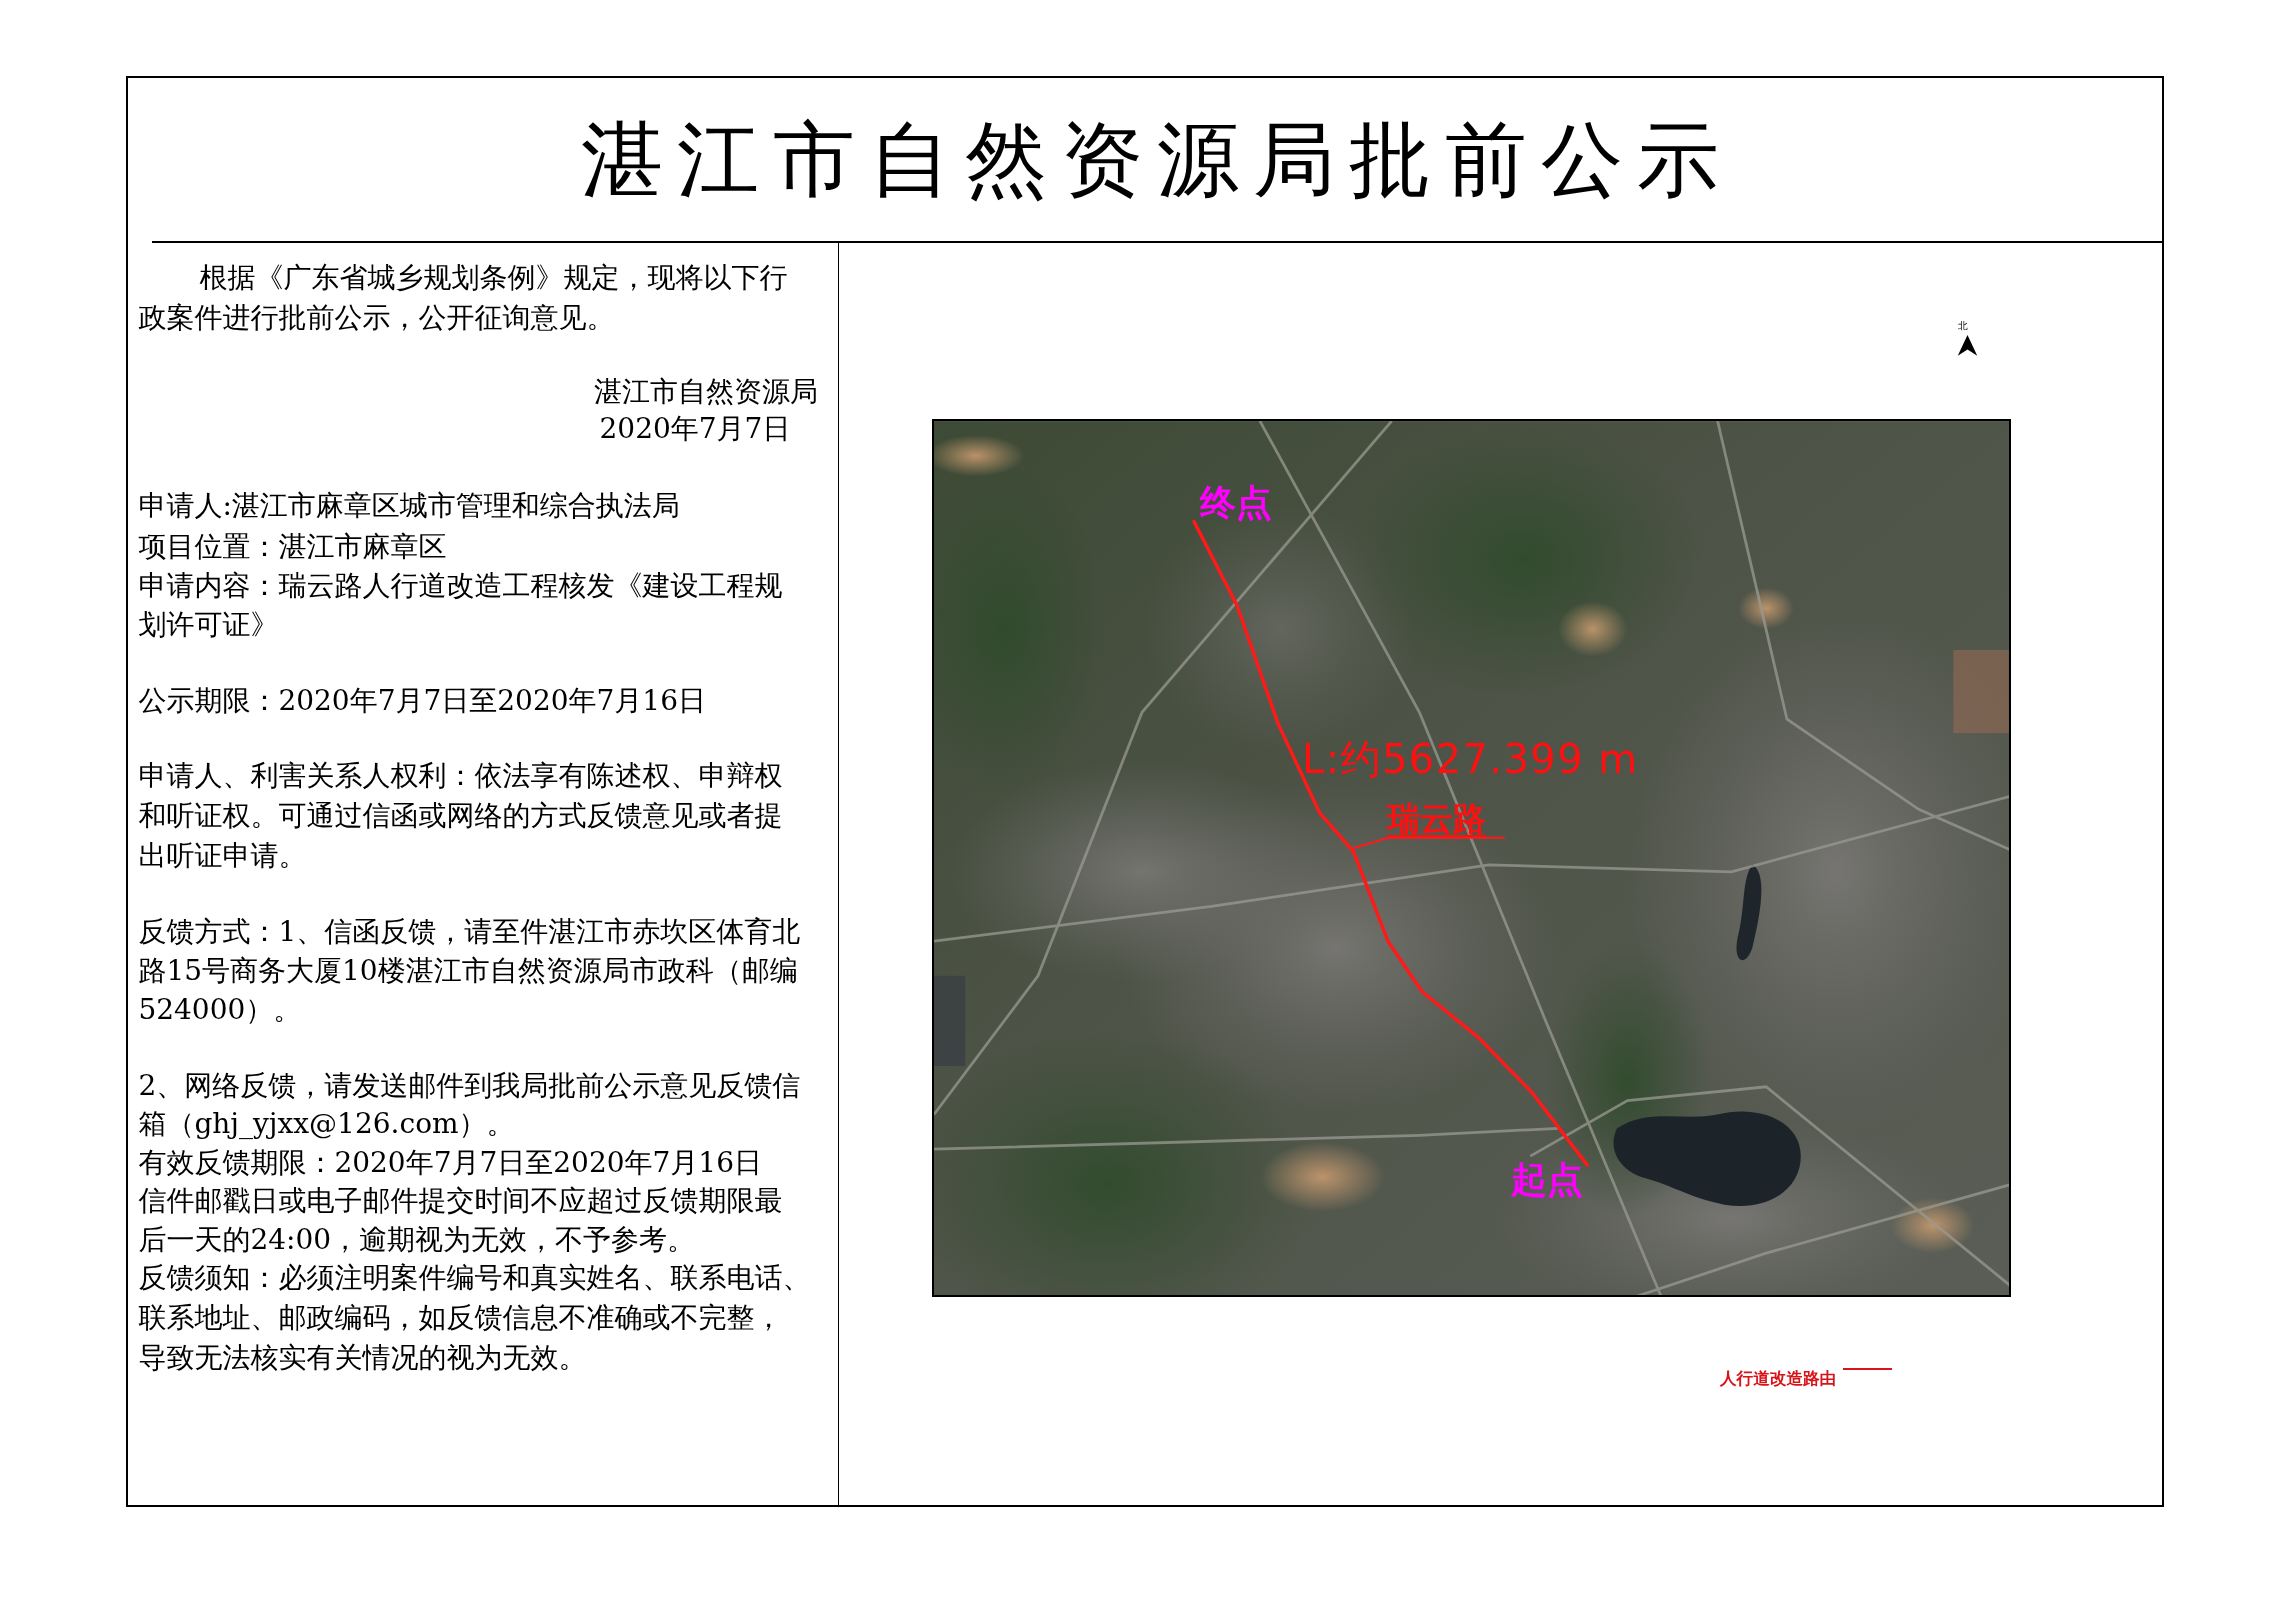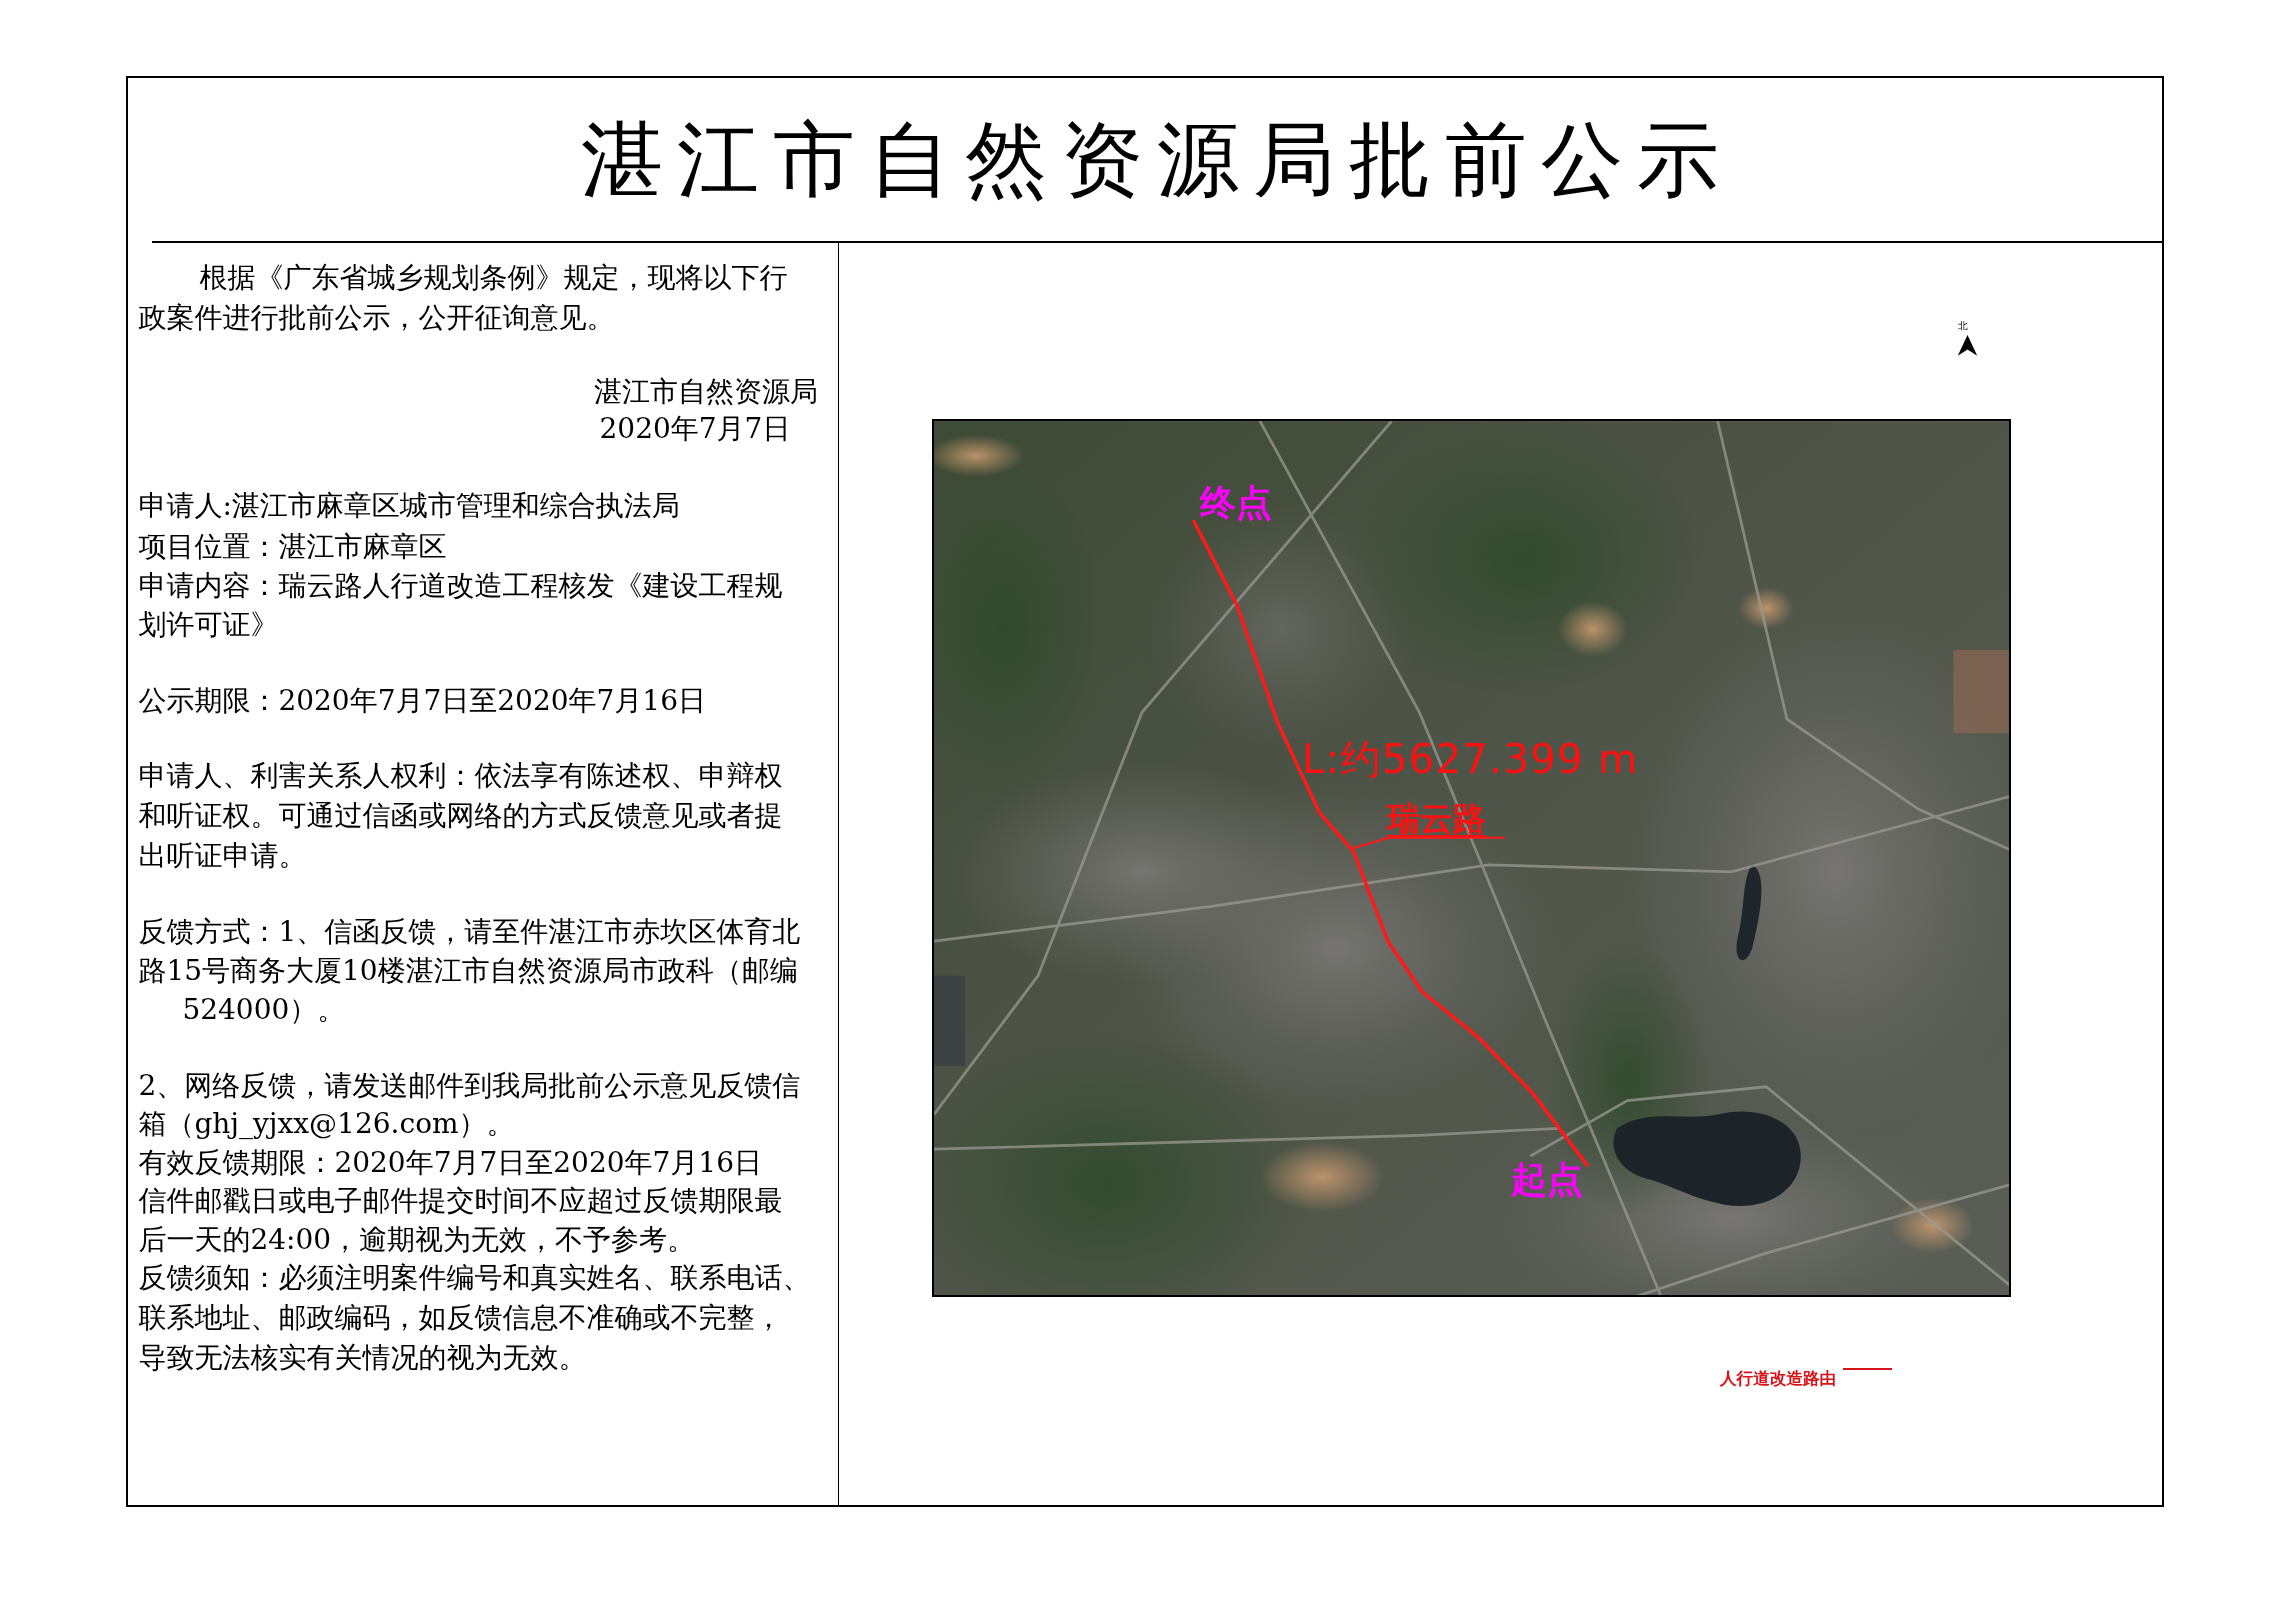--- a/index.html
+++ b/index.html
@@ -53,21 +53,21 @@
     <div class="txt" style="top:362px;">划许可证》</div>
 
     <div class="txt" style="top:438px;">公示期限：2020年7月7日至2020年7月16日</div>
 
     <div class="txt" style="top:553px;">和听证权。可通过信函或网络的方式反馈意见或者提</div>
     <div class="txt" style="top:513px;">申请人、利害关系人权利：依法享有陈述权、申辩权</div>
     <div class="txt" style="top:593px;">出听证申请。</div>
 
     <div class="txt" style="top:669px;">反馈方式：1、信函反馈，请至件湛江市赤坎区体育北</div>
     <div class="txt" style="top:708px;">路15号商务大厦10楼湛江市自然资源局市政科（邮编</div>
-    <div class="txt" style="top:747px;margin-left:44px;">524000）。</div>
+    <div class="txt" style="top:747px;">524000）。</div>
 
     <div class="txt" style="top:823px;">2、网络反馈，请发送邮件到我局批前公示意见反馈信</div>
     <div class="txt" style="top:861px;">箱（ghj_yjxx@126.com）。</div>
     <div class="txt" style="top:900px;">有效反馈期限：2020年7月7日至2020年7月16日</div>
     <div class="txt" style="top:938px;">信件邮戳日或电子邮件提交时间不应超过反馈期限最</div>
     <div class="txt" style="top:977px;">后一天的24:00，逾期视为无效，不予参考。</div>
     <div class="txt" style="top:1015px;">反馈须知：必须注明案件编号和真实姓名、联系电话、</div>
     <div class="txt" style="top:1055px;">联系地址、邮政编码，如反馈信息不准确或不完整，</div>
     <div class="txt" style="top:1095px;">导致无法核实有关情况的视为无效。</div>
   </div>

